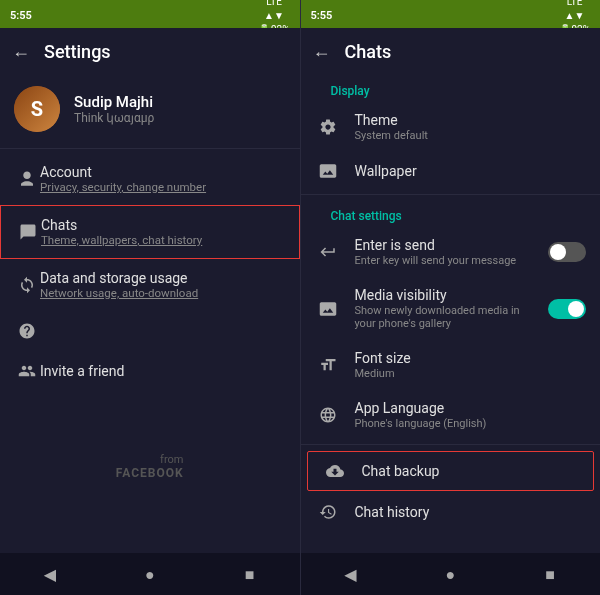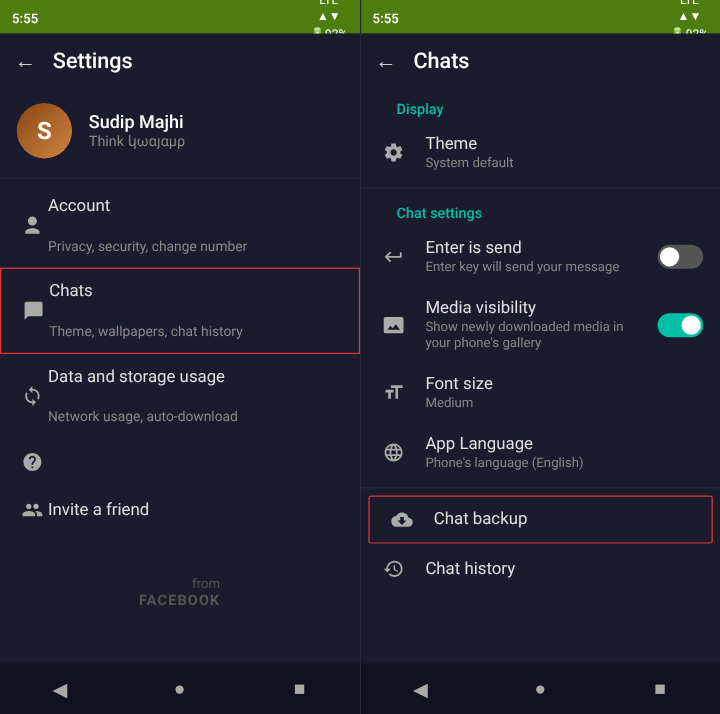--- a/index.html
+++ b/index.html
@@ -128,21 +128,22 @@
       flex-shrink: 0;
     }
     .menu-text .title {
       font-size: 14px;
       color: #e0e0e0;
       font-weight: 400;
     }
     .menu-text .subtitle {
       font-size: 11.5px;
       color: #888;
-      margin-top: 18px;
+      margin-top: 0;
+      text-decoration: underline;
     }
 
     
     .menu-item-highlighted {
       border: 1.5px solid #e53935;
     }
 
     
     .fb-footer {
       margin-top: auto;
@@ -374,20 +375,30 @@
       <svg width="18" height="18" viewBox="0 0 24 24" fill="#aaa">
           <path d="M19.43 12.98c.04-.32.07-.64.07-.98 0-.34-.03-.66-.07-.98l2.11-1.65c.19-.15.24-.42.12-.64l-2-3.46c-.12-.22-.39-.3-.61-.22l-2.49 1c-.52-.4-1.08-.73-1.69-.98l-.38-2.65C14.46 2.18 14.25 2 14 2h-4c-.25 0-.46.18-.49.42l-.38 2.65c-.61.25-1.17.59-1.69.98l-2.49-1c-.23-.09-.49 0-.61.22l-2 3.46c-.13.22-.07.49.12.64l2.11 1.65c-.04.32-.07.65-.07.98 0 .33.03.66.07.98l-2.11 1.65c-.19.15-.24.42-.12.64l2 3.46c.12.22.39.3.61.22l2.49-1c.52.4 1.08.73 1.69.98l.38 2.65c.03.24.24.42.49.42h4c.25 0 .46-.18.49-.42l.38-2.65c.61-.25 1.17-.58 1.69-.98l2.49 1c.23.09.49 0 .61-.22l2-3.46c.12-.22.07-.49-.12-.64l-2.11-1.65zM12 15.5c-1.93 0-3.5-1.57-3.5-3.5s1.57-3.5 3.5-3.5 3.5 1.57 3.5 3.5-1.57 3.5-3.5 3.5z"></path>
         </svg>
     </div>
     <div class="setting-text">
       <div class="s-title">Theme</div>
       <div class="s-sub">System default</div>
     </div>
   </div>
 
+  <div class="setting-item">
+    <div class="setting-icon">
+      <svg width="18" height="18" viewBox="0 0 24 24" fill="#aaa">
+          <path d="M21 3H3C2 3 1 4 1 5v14c0 1.1.9 2 2 2h18c1 0 2-1 2-2V5c0-1-1-2-2-2zM5 17l3.5-4.5 2.5 3.01L14.5 11l4.5 6H5z"></path>
+        </svg>
+    </div>
+    <div class="setting-text">
+      <div class="s-title">Wallpaper</div>
+    </div>
+  </div>
 
   <div class="divider"></div>
 
   <div class="section-label">Chat settings</div>
 
   <div class="setting-item">
     <div class="setting-icon">
       <svg width="18" height="18" viewBox="0 0 24 24" fill="#aaa">
           <path d="M19 7v4H5.83l3.58-3.59L8 6l-6 6 6 6 1.41-1.41L5.83 13H21V7z"></path>
         </svg>

